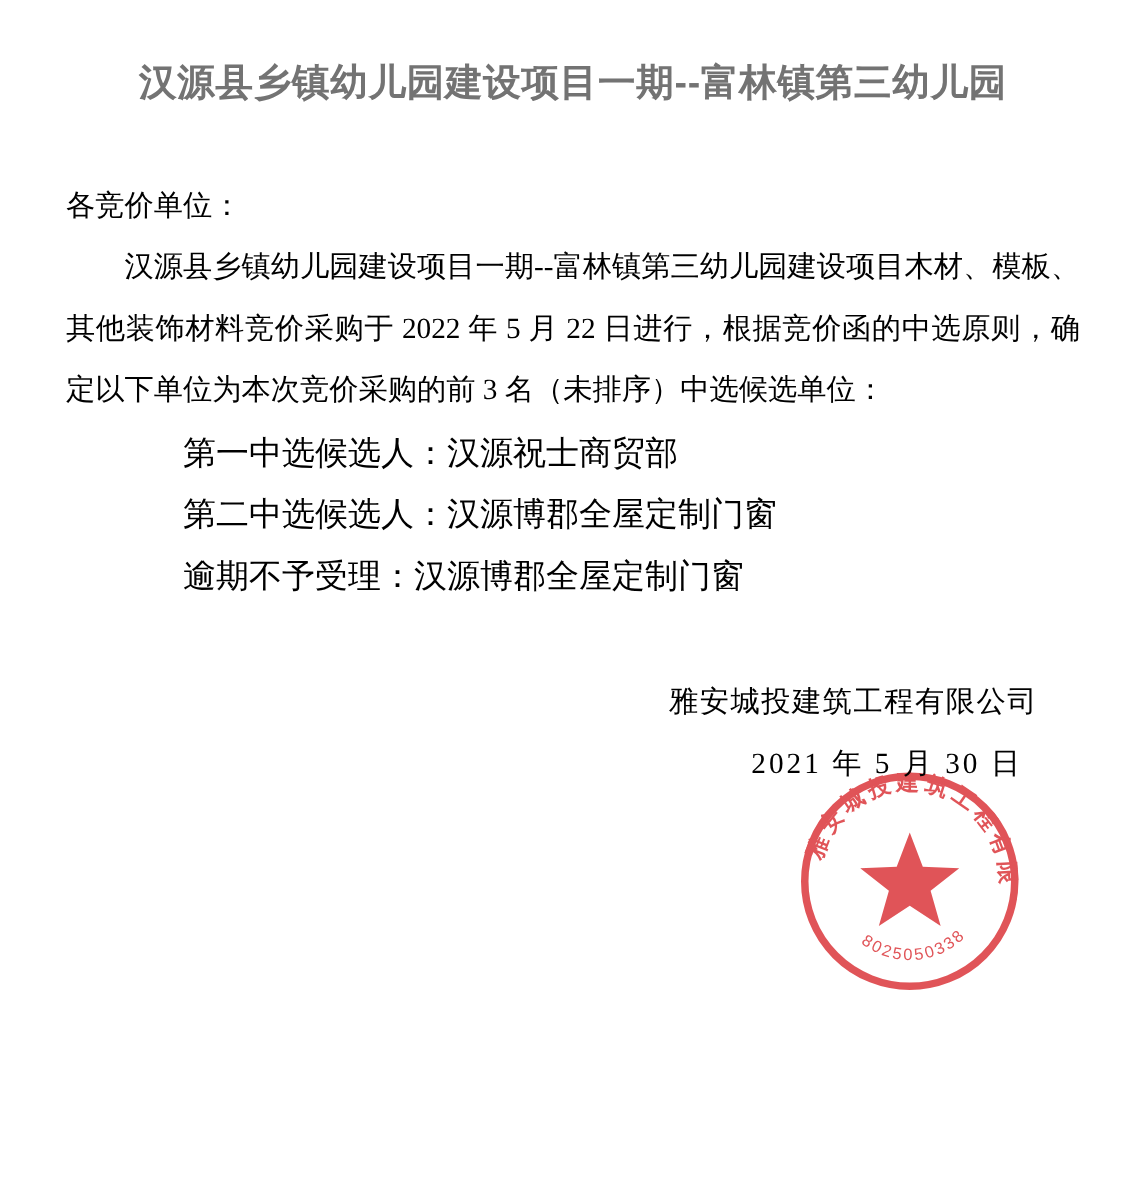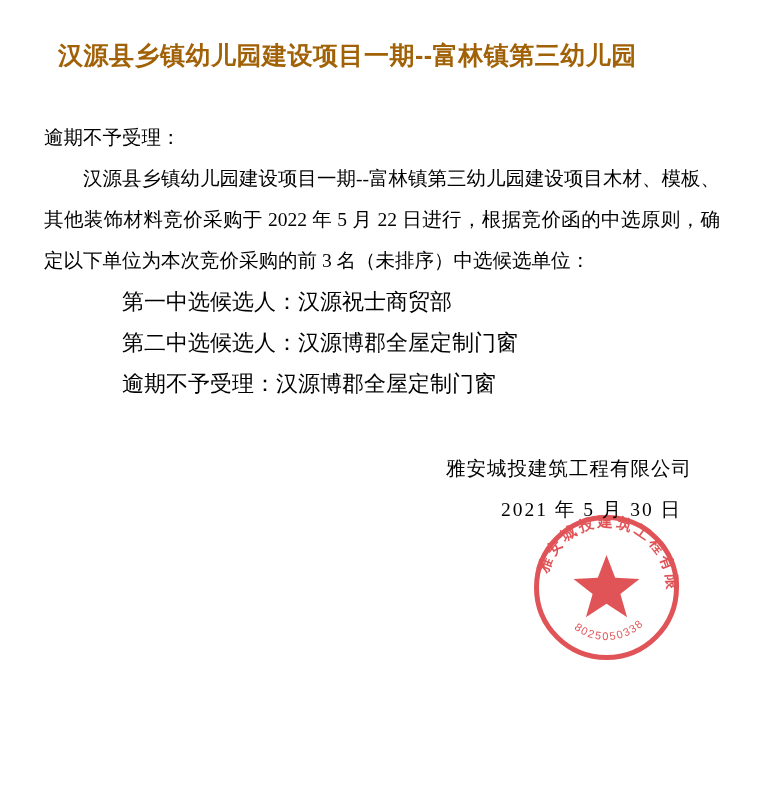--- a/index.html
+++ b/index.html
@@ -16,27 +16,27 @@
     overflow: hidden;
   }
   .page {
     position: relative;
     width: 764px;
     height: 802px;
     box-sizing: border-box;
     padding: 28px 44px 0 44px;
   }
   .doc-title {
-    text-align: left;
+    text-align: center;
     font-family: "Liberation Sans", "DejaVu Sans", sans-serif;
     font-weight: bold;
     font-size: 25px;
     line-height: 39px;
     letter-spacing: 0.5px;
-    color: #a16207;
+    color: #737373;
     margin: 0 14px;
     padding-top: 8px;
   }
   .body-block {
     margin-top: 42px;
     font-size: 19.5px;
     line-height: 41px;
     color: #000;
   }
   .salutation {
@@ -96,21 +96,21 @@
 <body>
 
 <div class="page">
 
   <div class="doc-title">
     <div>汉源县乡镇幼儿园建设项目一期--富林镇第三幼儿园</div>
   </div>
 
   <div class="body-block">
 
-    <p class="salutation">逾期不予受理：</p>
+    <p class="salutation">各竞价单位：</p>
 
     <p class="para">汉源县乡镇幼儿园建设项目一期--富林镇第三幼儿园建设项目木材、模板、其他装饰材料竞价采购于 2022 年 5 月 22 日进行，根据竞价函的中选原则，确定以下单位为本次竞价采购的前 3 名（未排序）中选候选单位：</p>
 
     <p class="candidate">第一中选候选人：汉源祝士商贸部</p>
     <p class="candidate">第二中选候选人：汉源博郡全屋定制门窗</p>
     <p class="candidate">逾期不予受理：汉源博郡全屋定制门窗</p>
 
 
     <div class="sign-block">
       <p class="sign-line">雅安城投建筑工程有限公司</p>

